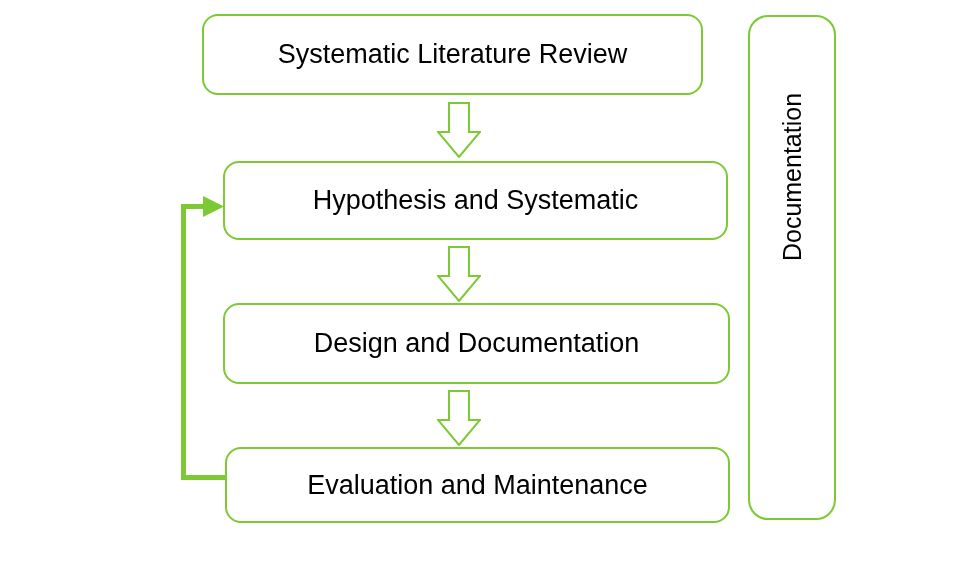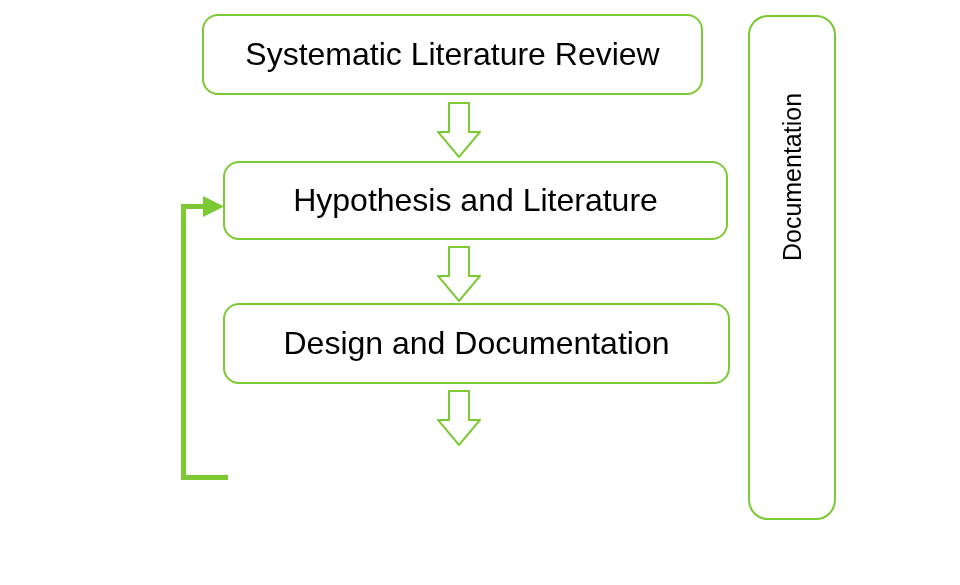--- a/index.html
+++ b/index.html
@@ -23,21 +23,21 @@
   .node {
     position: absolute;
     background: var(--background);
     border: 2px solid var(--accent);
     border-radius: 16px;
     display: flex;
     align-items: center;
     justify-content: center;
   }
   .node-label {
-    font-size: 32px;
+    font-size: 27px;
     color: var(--text);
     white-space: nowrap;
   }
   .arrow-icon {
     position: absolute;
     width: 44px;
     height: 56px;
   }
   .arrow-icon polygon {
     fill: var(--background);
@@ -95,33 +95,36 @@
 
   <div class="node" style="left:202px; top:14px; width:501px; height:81px;">
     <span class="node-label">Systematic Literature Review</span>
   </div>
 
   <svg class="arrow-icon" style="left:437px; top:102px;" viewBox="0 0 44 56" aria-hidden="true">
     <polygon points="12,1 32,1 32,30 43,30 22,55 1,30 12,30"></polygon>
   </svg>
 
   <div class="node" style="left:223px; top:161px; width:505px; height:79px;">
-    <span class="node-label">Hypothesis and Literature</span>
+    <span class="node-label">Hypothesis and Systematic</span>
   </div>
 
   <svg class="arrow-icon" style="left:437px; top:246px;" viewBox="0 0 44 56" aria-hidden="true">
     <polygon points="12,1 32,1 32,30 43,30 22,55 1,30 12,30"></polygon>
   </svg>
 
   <div class="node" style="left:223px; top:303px; width:507px; height:81px;">
     <span class="node-label">Design and Documentation</span>
   </div>
 
   <svg class="arrow-icon" style="left:437px; top:390px;" viewBox="0 0 44 56" aria-hidden="true">
     <polygon points="12,1 32,1 32,30 43,30 22,55 1,30 12,30"></polygon>
   </svg>
 
+  <div class="node" style="left:225px; top:447px; width:505px; height:76px;">
+    <span class="node-label">Evaluation and Maintenance</span>
+  </div>
 
   <div class="sidebar">
     <span class="sidebar-label">Documentation</span>
   </div>
 
 </div>
 
 </body></html>

